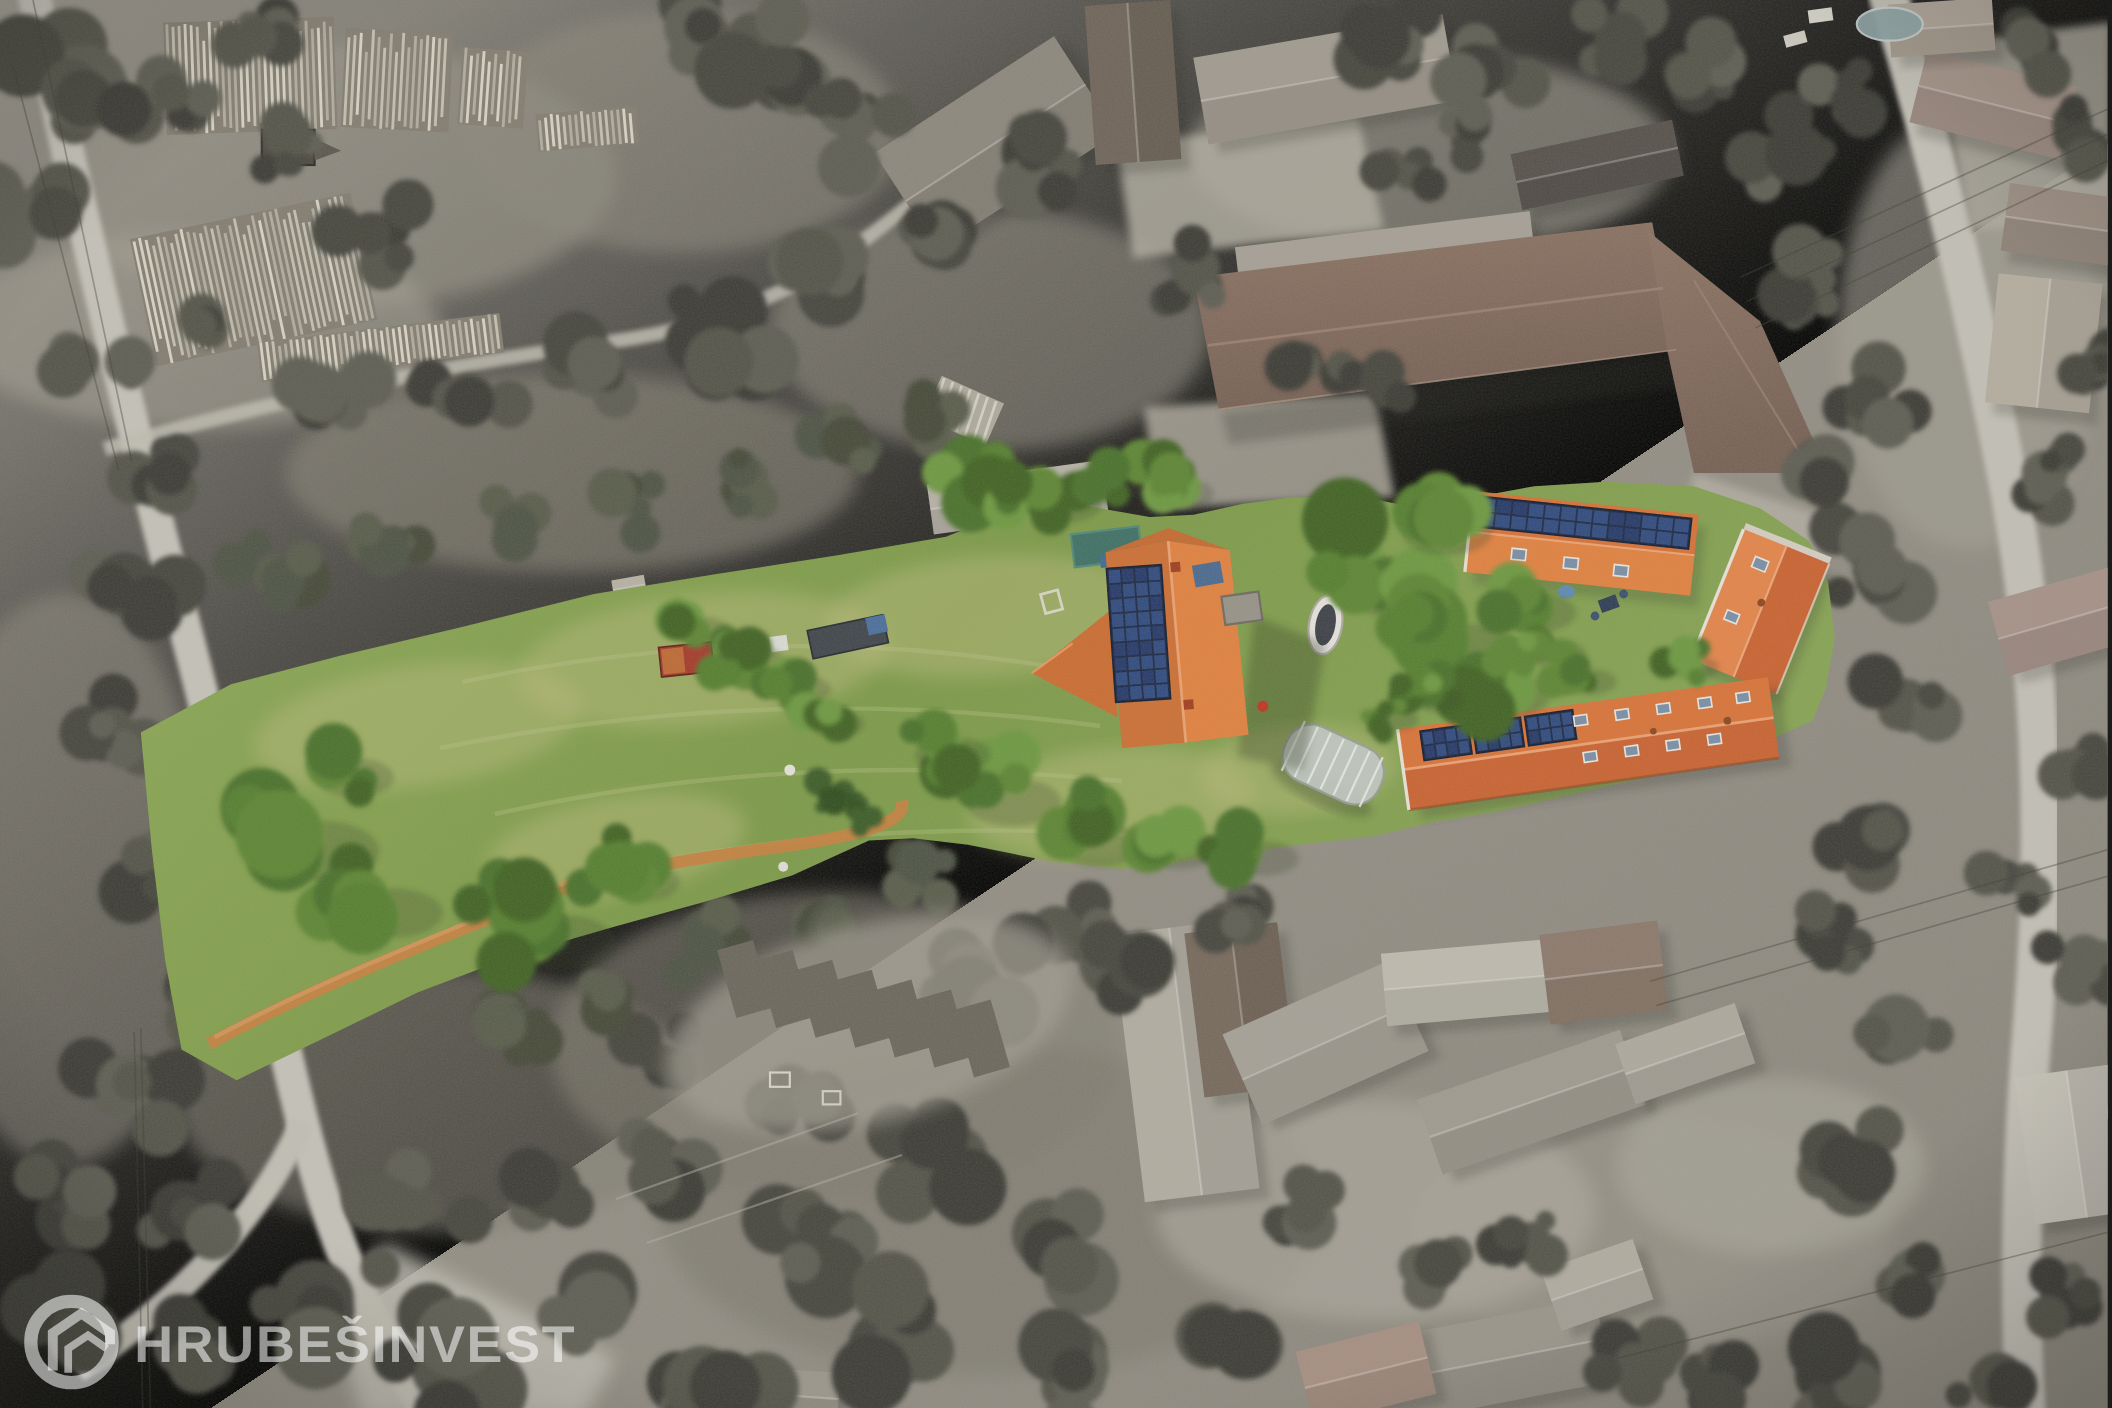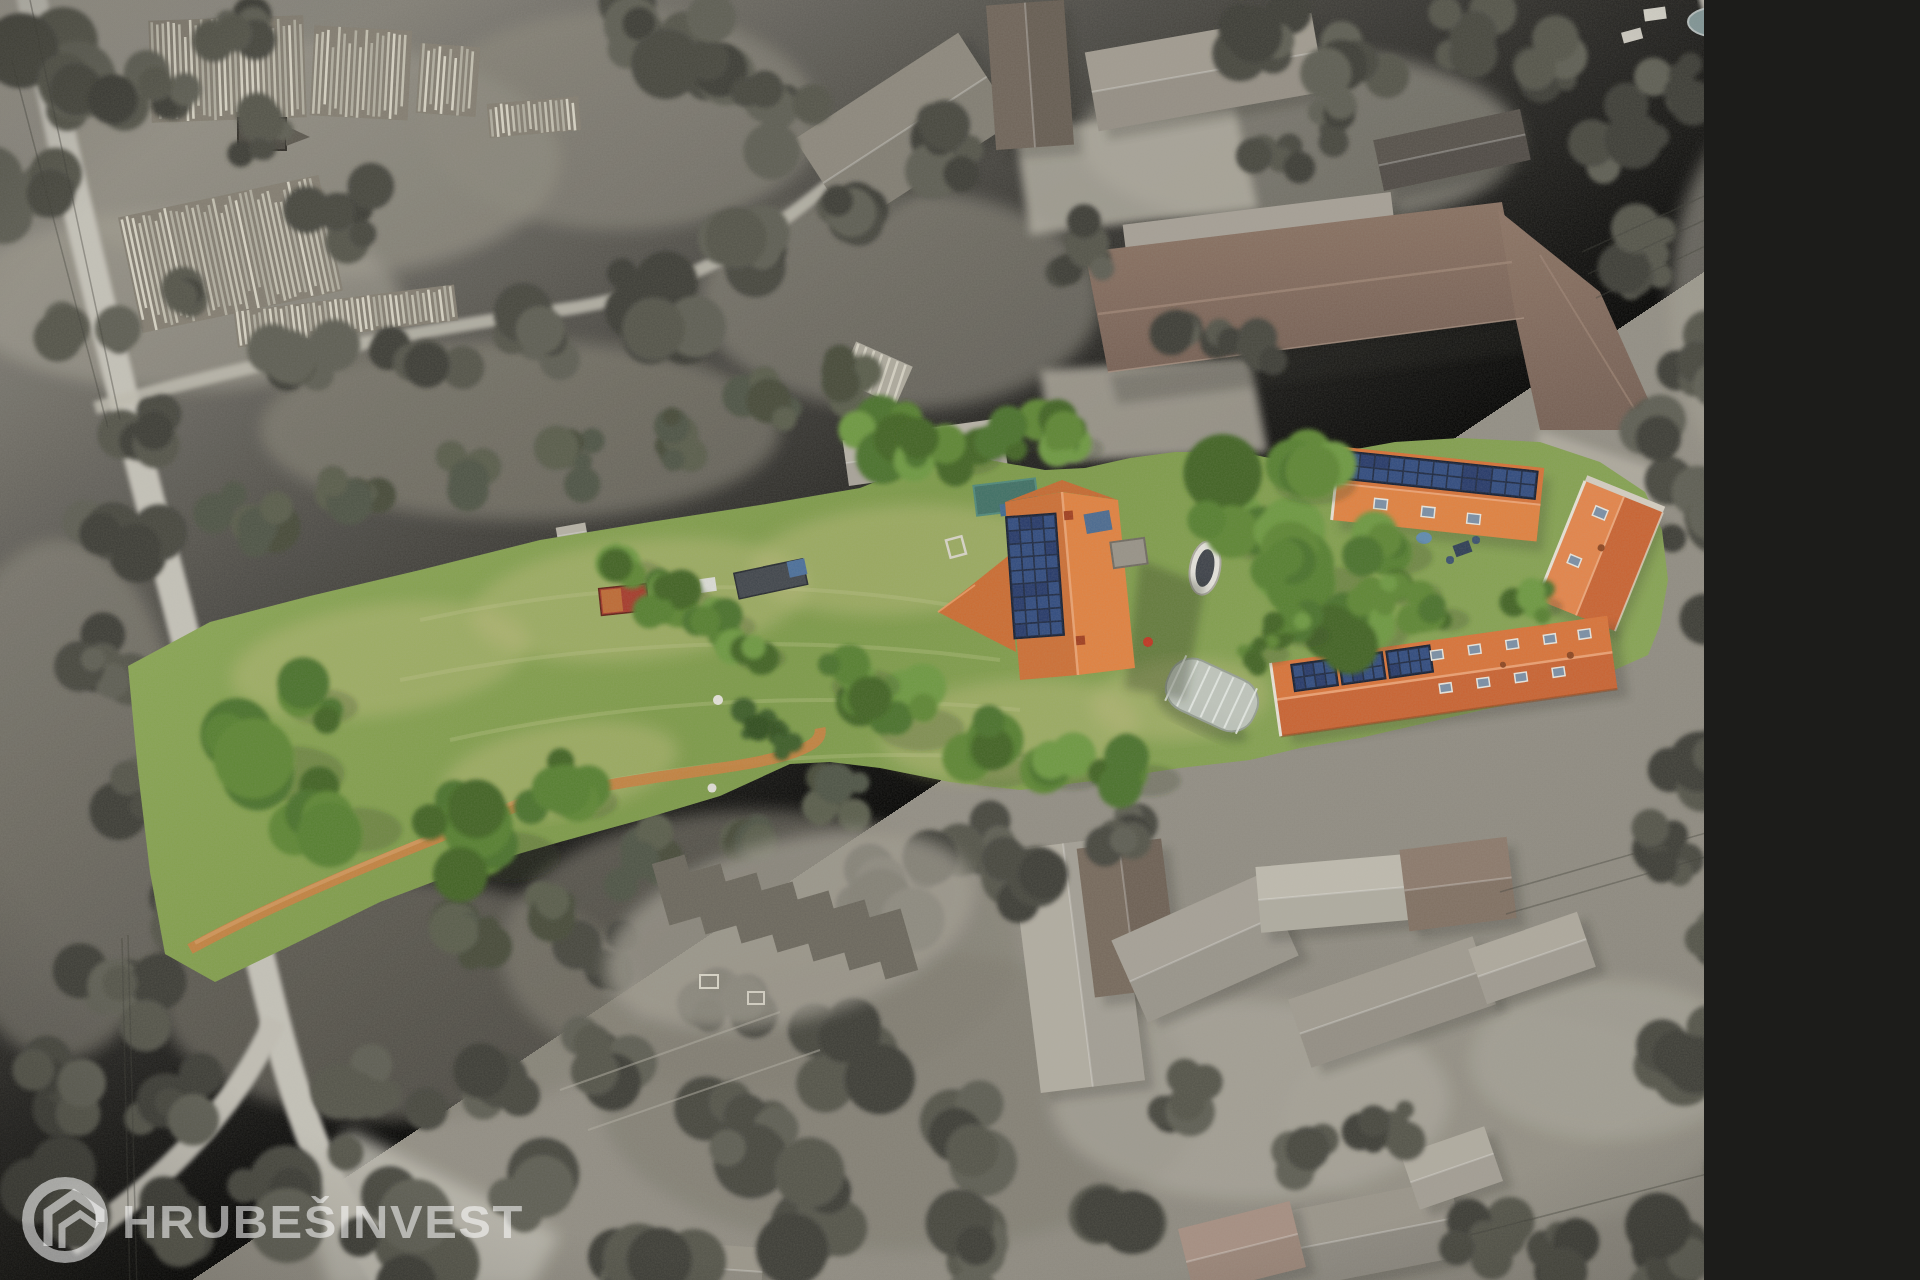--- a/index.html
+++ b/index.html
@@ -1,16 +1,16 @@
 <!DOCTYPE html>
 <html style="--c-roof-orange: #dd7438; --c-roof-orange-light: #e5823f; --c-roof-orange-dark: #cd6330; --c-solar-panel-dark: #1b2742; --c-solar-panel-cell: #2e4a80; --c-meadow-green: #7fa04b; --c-meadow-green-light: #93ab5c; --c-dry-grass: #b9bb79; --c-tree-green: #4a7229; --c-dirt-path-orange: #c8823f; --c-desaturated-gray: #97938a; --c-road-gray: #c7c4bb; --c-barn-brown: #85695b; --c-watermark-white: rgba(255,255,255,0.55);"><head>
 <meta charset="utf-8">
 <style>
   html,body{margin:0;padding:0;background:#1c1c1a;}
-  .stage{position:relative;width:1704px;height:1280px;overflow:hidden;
+  .stage{position:relative;width:1916px;height:1280px;overflow:hidden;
          font-family:"Liberation Sans", sans-serif;}
   svg{display:block}
   .wm-text{font-family:"Liberation Sans", sans-serif;font-weight:bold;
            fill:var(--c-watermark-white,rgba(255,255,255,.55));letter-spacing:1.5px;}
 </style>
 </head>
 <body>
 
 <div class="stage">
 <svg id="scene" width="1920" height="1280" viewBox="0 0 1920 1280">

